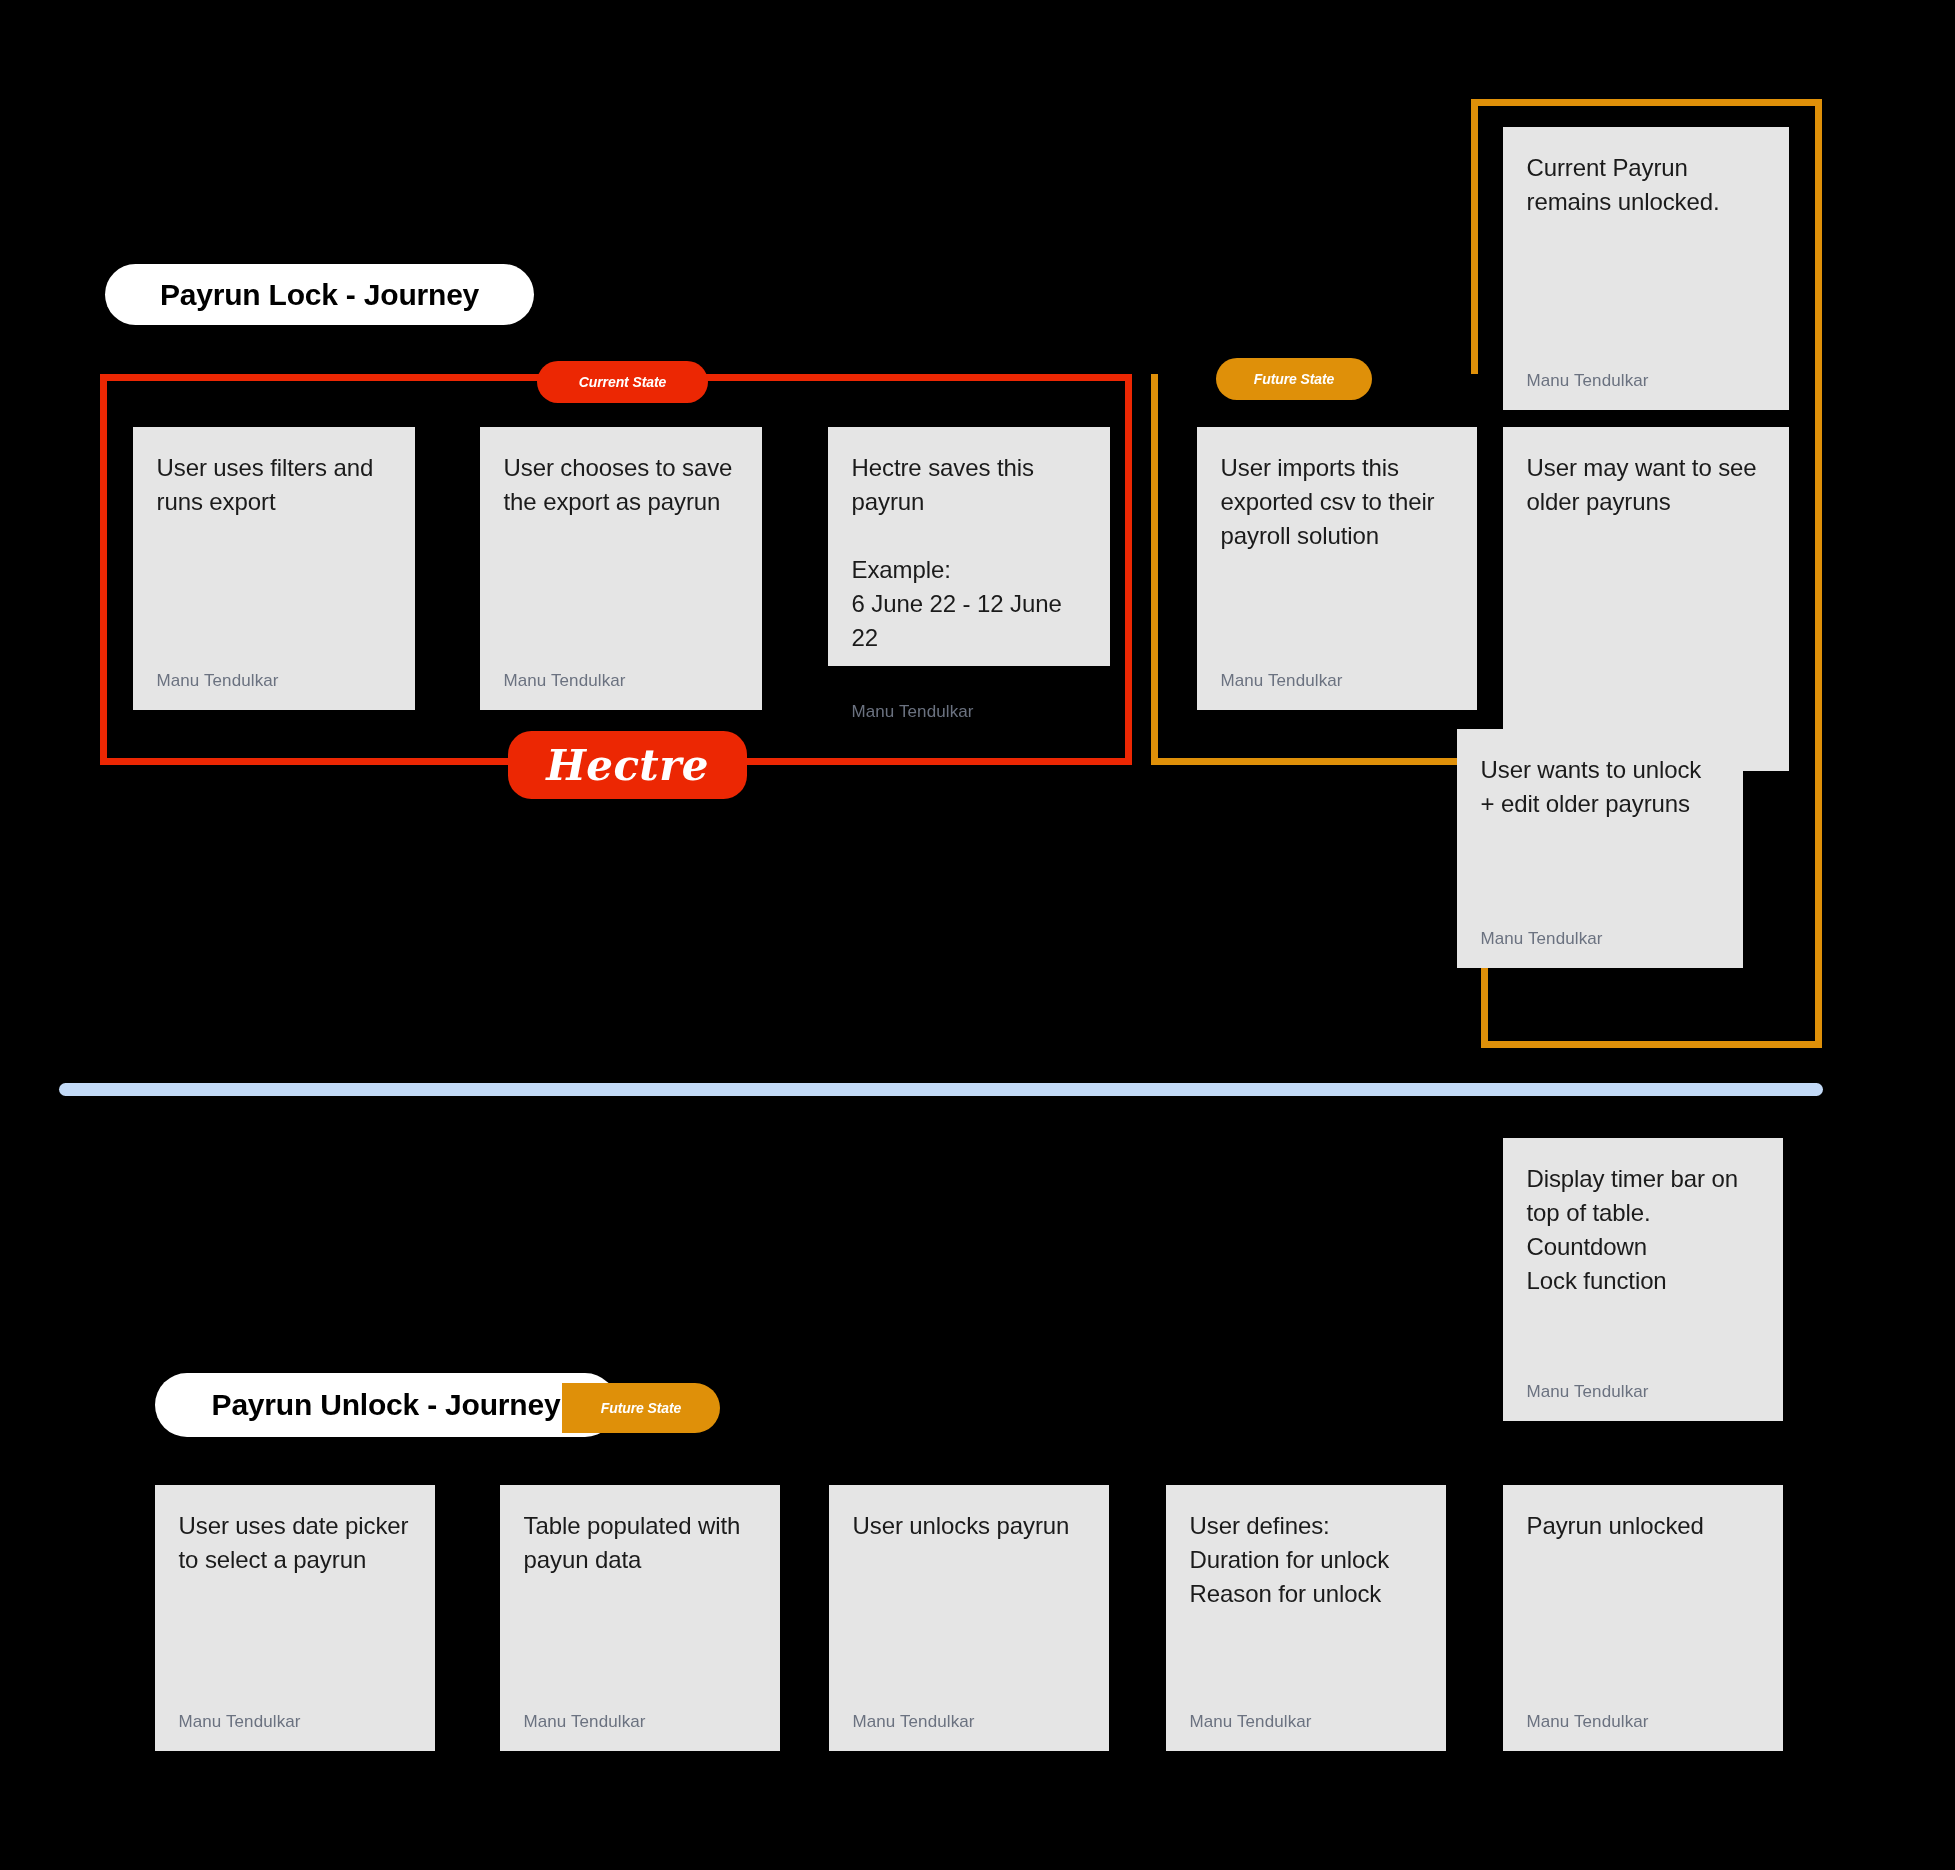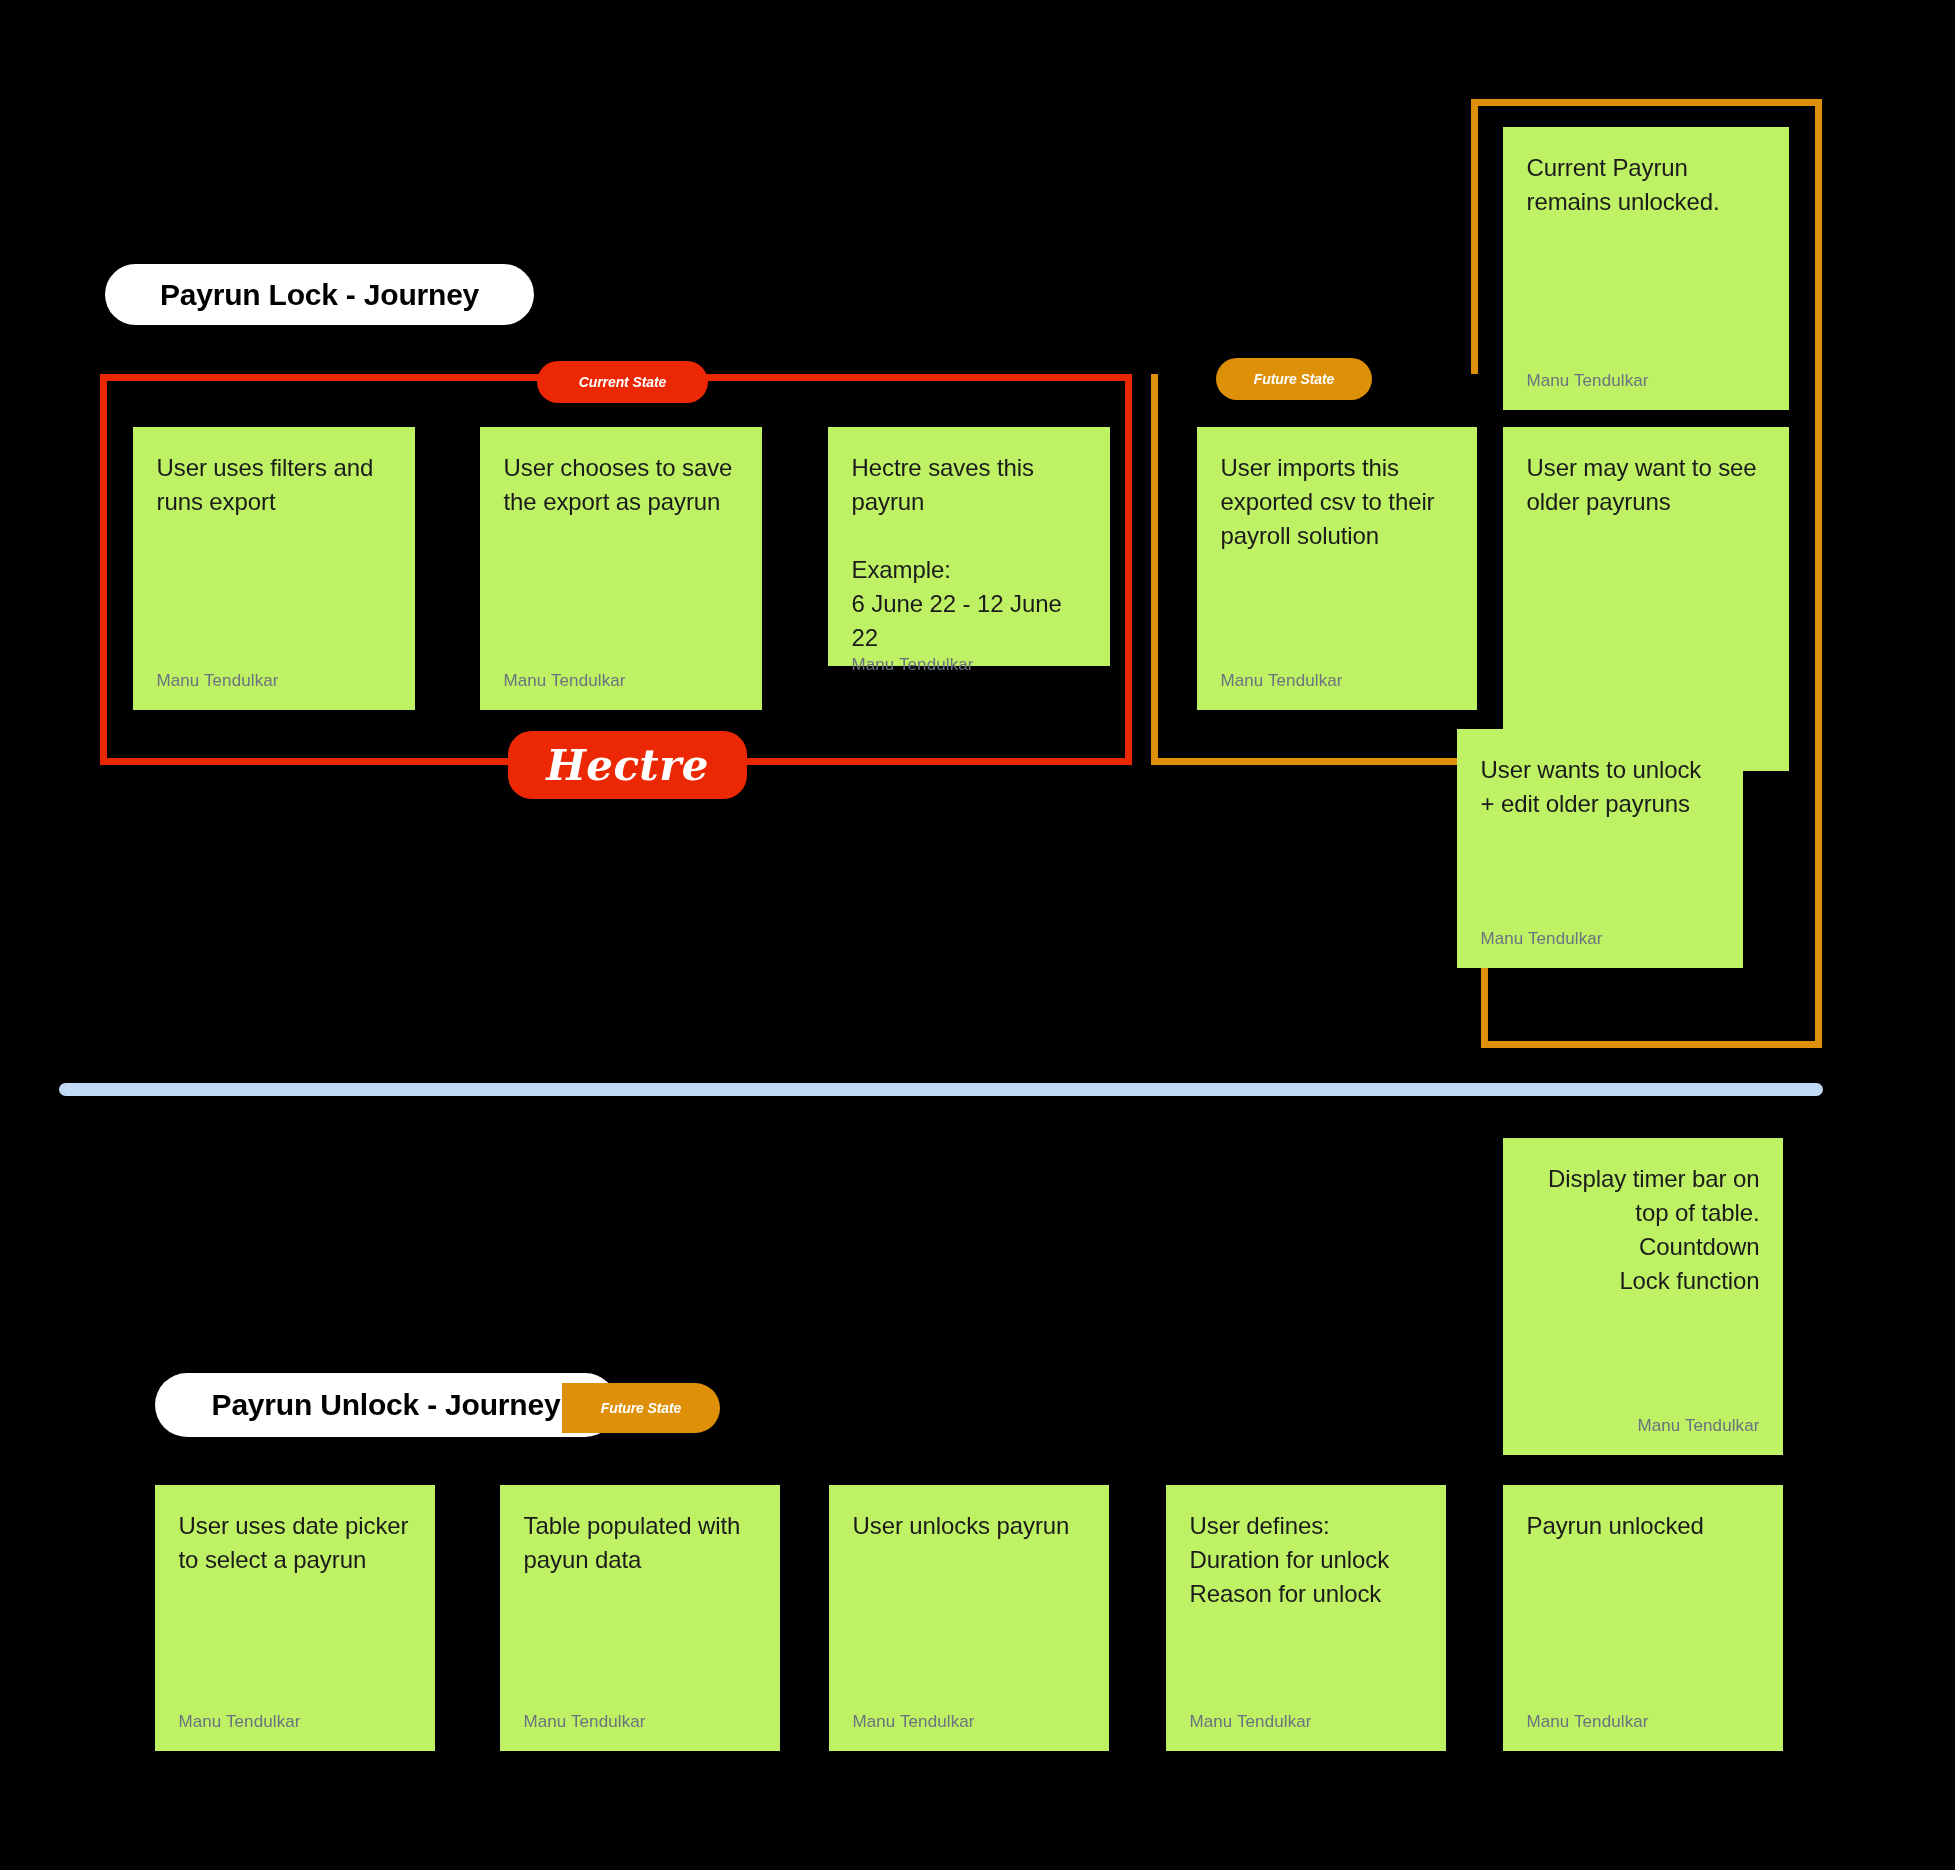--- a/index.html
+++ b/index.html
@@ -12,27 +12,28 @@
     height: 1870px;
     position: relative;
     overflow: hidden;
     font-family: "Liberation Sans", sans-serif;
     -webkit-font-smoothing: antialiased;
   }
 
   
   .card {
     position: absolute;
-    background: #bef264;
+    background: #e5e5e5;
     box-sizing: border-box;
     padding: 23.5px 23.5px 19px 23.5px;
     display: flex;
     flex-direction: column;
     justify-content: space-between;
     z-index: 6;
+    gap: 47px;
   }
   .card-body {
     font-size: 24px;
     line-height: 1.42;
     color: #1b1b1b;
     white-space: pre-line;
     letter-spacing: -0.1px;
   }
   .card-author {
     font-size: 17px;
@@ -181,21 +182,21 @@
   <div class="card-author">Manu Tendulkar</div>
 </div>
 
 <div class="card" style="left:1457px; top:729px; width:286px; height:239px;">
   <div class="card-body">User wants to unlock + edit older payruns</div>
   <div class="card-author">Manu Tendulkar</div>
 </div>
 
 <div class="divider" style="left:59px; top:1083px; width:1764px; height:12.5px;"></div>
 
-<div class="card" style="left:1503px; top:1138px; width:280px; height:317px;text-align:right;">
+<div class="card" style="left:1503px; top:1138px; width:280px; height:283px;">
   <div class="card-body">Display timer bar on top of table.
 Countdown
 Lock function</div>
   <div class="card-author">Manu Tendulkar</div>
 </div>
 
 <div class="state-badge badge-future" style="left:562px; top:1383px; width:158px; height:50px; border-radius:0 781px 781px 0;">
   <span>Future State</span>
 </div>
 

